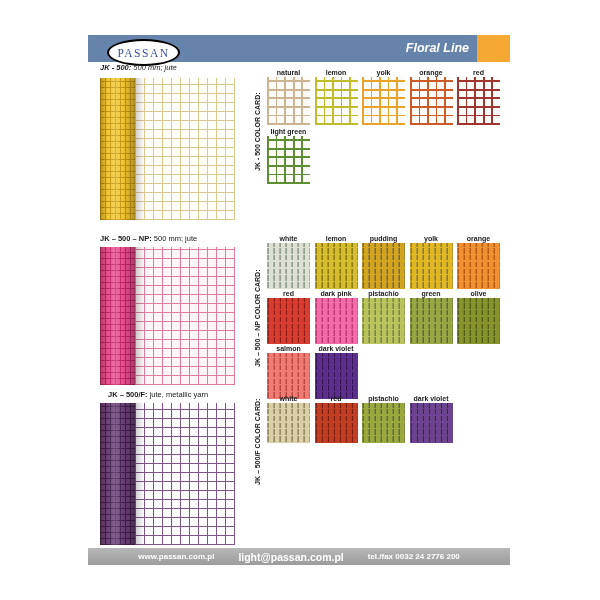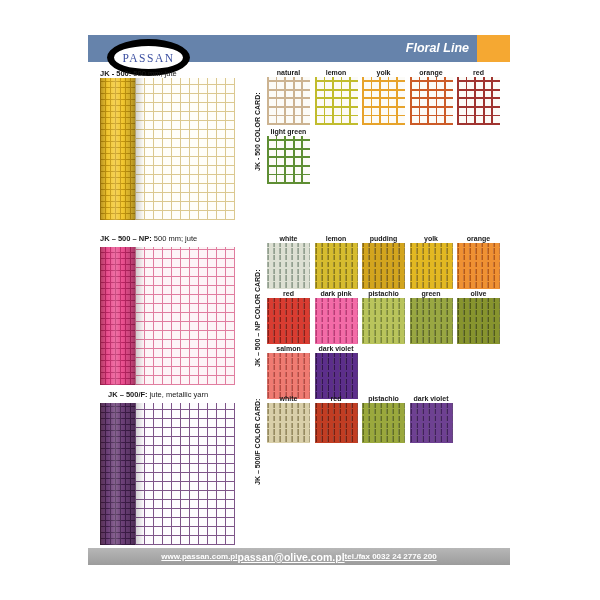--- a/index.html
+++ b/index.html
@@ -12,29 +12,29 @@
 
   
   .header-bar{left:88px;top:35px;width:389px;height:27px;background:var(--bar,#6683ab);}
   .header-accent{left:477px;top:35px;width:33px;height:27px;background:var(--accent,#f5a832);}
   .brand-title{
     left:88px;top:35px;width:381px;height:27px;line-height:27px;
     text-align:right;color:#ffffff;font-size:12.5px;font-weight:bold;font-style:italic;
   }
   .logo{
     left:107px;top:39px;width:69px;height:23px;background:#ffffff;
-    border:7px solid #000000;border-radius:50%;
+    border:2px solid #000000;border-radius:50%;
     display:flex;align-items:center;justify-content:center;
     font-family:"Liberation Serif",serif;font-size:11.5px;color:#3b4fa0;letter-spacing:1.5px;
   }
 
   
   .sec-title{font-size:7.5px;white-space:nowrap;}
   .sec-title b{font-weight:bold;}
-  .t1{left:100px;top:69px;} .t2{left:100px;top:234px;} .t3{left:100px;top:390px;margin-left:8px;}
+  .t1{left:100px;top:63px;font-style:italic;} .t2{left:100px;top:234px;} .t3{left:100px;top:390px;margin-left:8px;}
 
   
   .product{width:135px;overflow:hidden;}
   .p1{left:100px;top:78px;height:142px;}
   .p2{left:100px;top:247px;height:138px;}
   .p3{left:100px;top:403px;height:142px;}
   .mesh{
     position:absolute;left:35px;top:0;right:0;bottom:0;
     background:
       repeating-linear-gradient(90deg, var(--meshline) 0 1.2px, transparent 1.2px 9px),
@@ -84,23 +84,22 @@
       repeating-linear-gradient(0deg, var(--bg) 0 1.4px, transparent 1.4px 6.8px),
       repeating-linear-gradient(90deg, rgba(255,255,255,.18) 0 .8px, transparent .8px 6px),
       repeating-linear-gradient(90deg, var(--mark) 0 2.2px, transparent 2.2px 6px),
       var(--bg);
   }
 
   
   .footer-bar{
     left:88px;top:548px;width:422px;height:17px;
     background:linear-gradient(180deg,#b7b7b7,#9c9c9c);
-    display:flex;align-items:center;justify-content:center;
+    display:flex;align-items:center;justify-content:center;gap:24px;
     color:#ffffff;
-    text-decoration:underline;
   }
   .f-small{font-size:8px;font-weight:bold;}
   .f-email{font-size:10.5px;font-weight:bold;}
 </style>
 </head>
 <body style="--bar: #6683ab; --accent: #f5a832;">
 
 <div class="abs header-bar"></div>
 <div class="abs header-accent"></div>
 <div class="abs brand-title">Floral Line</div>
@@ -227,15 +226,15 @@
       <div class="swatch dense" style="--bg: #9aa83d; --mark: #62701e;"></div>
     </div>
     <div class="cell">
       <div class="swlabel">dark violet</div>
       <div class="swatch dense" style="--bg: #6e4192; --mark: #421f5e;"></div>
     </div>
   </div>
 
 <div class="abs footer-bar">
   <span class="f-small">www.passan.com.pl</span>
-  <span class="f-email">passan@olive.com.pl</span>
+  <span class="f-email">light@passan.com.pl</span>
   <span class="f-small">tel./fax 0032 24 2776 200</span>
 </div>
 
 </body></html>

